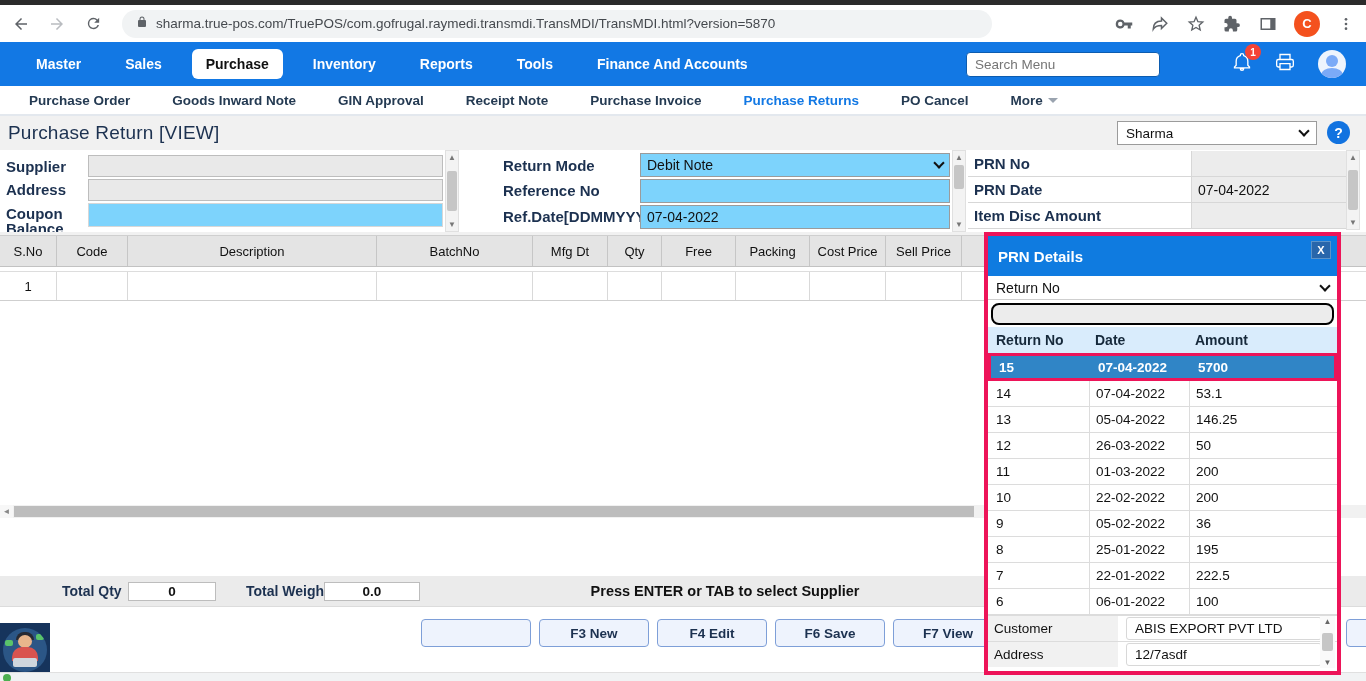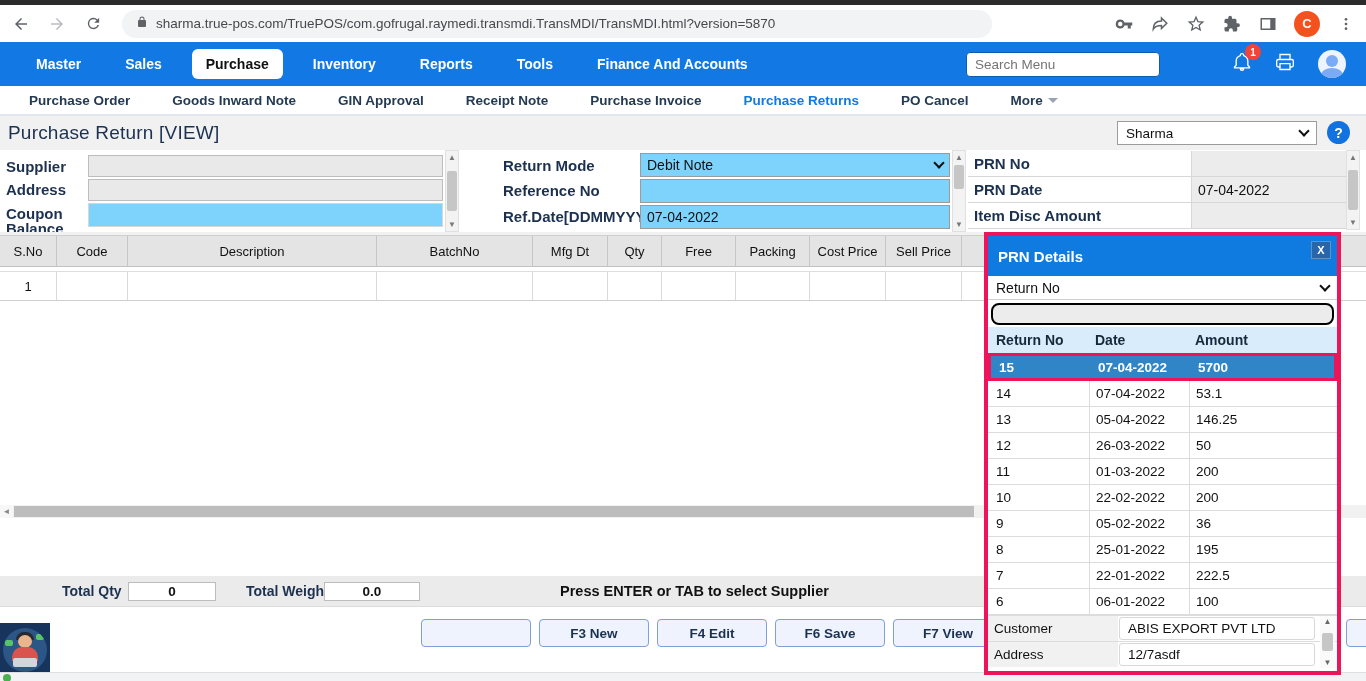--- a/index.html
+++ b/index.html
@@ -91,21 +91,21 @@
   .remarks-area { position:absolute; left:142px; top:4px; width:514px; height:50px; background:#fff; border:1px solid #bdbdbd; }
   .ta-spin { position:absolute; right:1px; top:1px; width:12px; height:24px; background:#f4f4f4; color:#888; font-size:7px;
     display:flex; flex-direction:column; align-items:center; justify-content:space-between; padding:2px 0; }
   .ta-grip { position:absolute; right:1px; bottom:1px; width:10px; height:10px;
     background:repeating-linear-gradient(135deg,#fff 0 2px,#9e9e9e 2px 3px); }
   .message-area { position:absolute; left:820px; top:4px; width:170px; height:50px; background:#fff; border:1px solid #bdbdbd; }
 
   .totalsband { position:absolute; left:0; top:576px; width:1366px; height:31px; background:#ebebeb; border-bottom:1px solid #dcdcdc; }
   .tot-input { position:absolute; top:6px; height:19px; background:#fff; border:1px solid #bdbdbd; font-size:13.5px; font-weight:bold;
     color:#111; text-align:center; font-family:"Liberation Sans",sans-serif; }
-  .hint { position:absolute; left:560px; top:7px; width:330px; font-size:14.5px; font-weight:bold; color:#111; }
+  .hint { position:absolute; left:560px; top:7px; width:330px; text-align:center; font-size:14.5px; font-weight:bold; color:#111; }
 
   .buttonsband { position:absolute; left:0; top:607px; width:1366px; height:65px; background:#fff; }
   .fbtn { position:absolute; top:12px; width:110px; height:28px; background:#eef3fd; border:1px solid #7e9fd8; border-radius:4px;
     font-size:13.5px; font-weight:bold; color:#1c3150; display:flex; align-items:center; justify-content:center; cursor:pointer; }
 
   .logo-box { position:absolute; left:0; top:623px; width:50px; height:53px; background:#16345c; display:flex; align-items:center; justify-content:center; }
   .logo-circle { width:44px; height:44px; border-radius:50%; background:#2b5686; position:relative; overflow:hidden; }
   .lc-head { position:absolute; left:15px; top:7px; width:14px; height:13px; border-radius:50%; background:#e8b58c; }
   .lc-hair { position:absolute; left:13px; top:4px; width:18px; height:8px; border-radius:8px 8px 0 0; background:#272a33; }
   .lc-body { position:absolute; left:9px; top:19px; width:26px; height:14px; border-radius:10px 10px 0 0; background:#d9534f; }
@@ -135,21 +135,21 @@
   .prn-col3 { flex:1; padding-left:6px; }
   .prn-selrow { height:28px; background:#3085c6; border:3px solid #ed1459; display:flex; align-items:center;
     font-size:13.5px; font-weight:bold; color:#fff; }
   .prn-row { height:26px; background:#fff; border-bottom:1px solid #dcdcdc; display:flex; align-items:stretch;
     font-size:13.5px; color:#111; }
   .prn-row .c1 { width:101px; padding-left:8px; display:flex; align-items:center; }
   .prn-row .c2 { width:100px; padding-left:6px; border-left:1px solid #dcdcdc; display:flex; align-items:center; }
   .prn-row .c3 { flex:1; padding-left:6px; border-left:1px solid #dcdcdc; display:flex; align-items:center; }
   .prn-kv { height:26px; display:flex; border-top:1px solid #dcdcdc; }
   .prn-kv .klabel { width:130px; background:#f1f1f1; font-size:13.5px; color:#111; display:flex; align-items:center; padding-left:6px; }
-  .prn-kv .kval { width:196px; background:#fff; border:1px solid #d8d8d8; border-radius:3px; margin:1px 1px;
+  .prn-kv .kval { width:196px; background:#fff; border:1px solid #d8d8d8; border-radius:3px; margin:1px 8px;
     font-size:13.5px; color:#111; display:flex; align-items:center; padding-left:8px; }
   .popup-vscroll { position:absolute; right:2px; bottom:3px; width:15px; height:52px; background:#fafafa;
     display:flex; flex-direction:column; align-items:center; justify-content:space-between; font-size:8px; color:#666; padding:1px 0; }
   .popup-vscroll .vthumb { width:11px; height:18px; background:#c6c6c6; }
 </style>
 </head>
 <body>
 
 <div class="stage">
 

